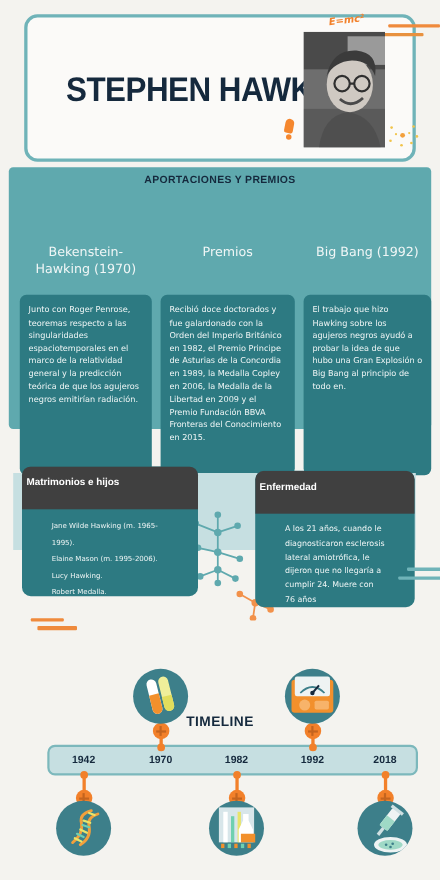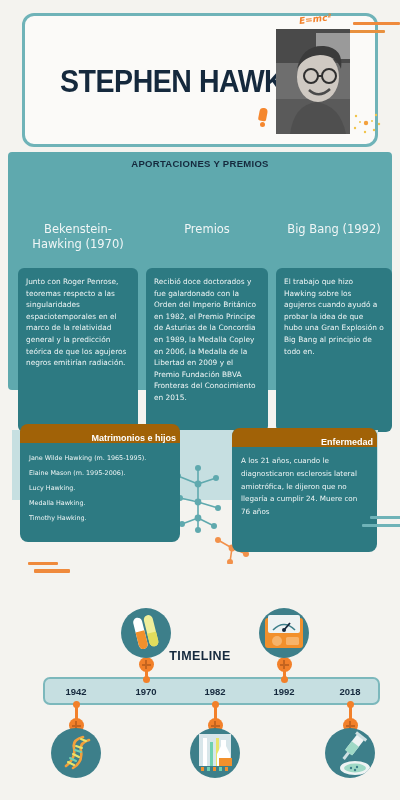--- a/index.html
+++ b/index.html
@@ -109,30 +109,30 @@
     width: 366px; height: 70px;
     background: #c6dfe1;
   }
   .box {
     position: absolute;
     border-radius: 8px;
     overflow: hidden;
     background: #2d7a82;
   }
   .box-head {
-    background: #a16207;
-    text-align: right;
+    background: #404040;
+    text-align: left;
     color: #ffffff;
     font-size: 9px;
     font-weight: bold;
     font-family: "Liberation Sans Narrow", "Liberation Sans", sans-serif;
-    padding: 9px 4px 0;
+    padding: 9px 4px 20px;
   }
   .box-body {
-    padding: 8px 9px;
+    padding: 8px 27px;
     color: #eef5f5;
     font-size: 7.2px;
     line-height: 12.8px;
     font-family: "DejaVu Sans", sans-serif;
   }
   .box-a { left: 20px; top: 424px; width: 160px; height: 118px; }
   .box-b { left: 232px; top: 428px; width: 145px; height: 124px; }
   .box-a .box-body { font-size: 6.4px; line-height: 15px; }
 
   .mol { position: absolute; left: 168px; top: 462px; width: 56px; height: 76px; }
@@ -236,21 +236,21 @@
       <div class="col-body">Junto con Roger Penrose, teoremas respecto a las singularidades espaciotemporales en el marco de la relatividad general y la predicción teórica de que los agujeros negros emitirían radiación.</div>
     </div>
 
     <div class="col c2">
       <div class="col-head">Premios</div>
       <div class="col-body">Recibió doce doctorados y fue galardonado con la Orden del Imperio Británico en 1982, el Premio Principe de Asturias de la Concordia en 1989, la Medalla Copley en 2006, la Medalla de la Libertad en 2009 y el Premio Fundación BBVA Fronteras del Conocimiento en 2015.</div>
     </div>
 
     <div class="col c3">
       <div class="col-head">Big Bang (1992)</div>
-      <div class="col-body">El trabajo que hizo Hawking sobre los agujeros cuando ayudó a probar la idea de que hubo una Gran Explosión o Big Bang al principio de todo en.</div>
+      <div class="col-body">El trabajo que hizo Hawking sobre los agujeros negros ayudó a probar la idea de que hubo una Gran Explosión o Big Bang al principio de todo en.</div>
     </div>
   </div>
 
   <div class="band"></div>
 
   <svg class="mol" viewBox="0 0 56 76">
     <g stroke="#5fa9ae" stroke-width="1.6" fill="none">
       <path d="M30 6 L30 68 M30 22 L10 14 M30 22 L48 16 M30 40 L12 36 M30 40 L50 46 M30 56 L14 62 M30 56 L46 64"></path>
     </g>
     <g fill="#5fa9ae">
@@ -280,21 +280,21 @@
         <circle cx="34" cy="24" r="3"></circle>
     </g>
   </svg>
 
   <div class="box box-a">
     <div class="box-head">Matrimonios e hijos</div>
     <div class="box-body">
       <div>Jane Wilde Hawking (m. 1965-1995).</div>
       <div>Elaine Mason (m. 1995-2006).</div>
       <div>Lucy Hawking.</div>
-      <div>Medalla Hawking.</div>
+      <div>Robert Medalla.</div>
       <div>Timothy Hawking.</div>
     </div>
   </div>
 
   <div class="box box-b">
     <div class="box-head">Enfermedad</div>
     <div class="box-body">A los 21 años, cuando le diagnosticaron esclerosis lateral amiotrófica, le dijeron que no llegaría a cumplir 24. Muere con 76 años</div>
   </div>
 
   <div class="bar-o fb1"></div>

